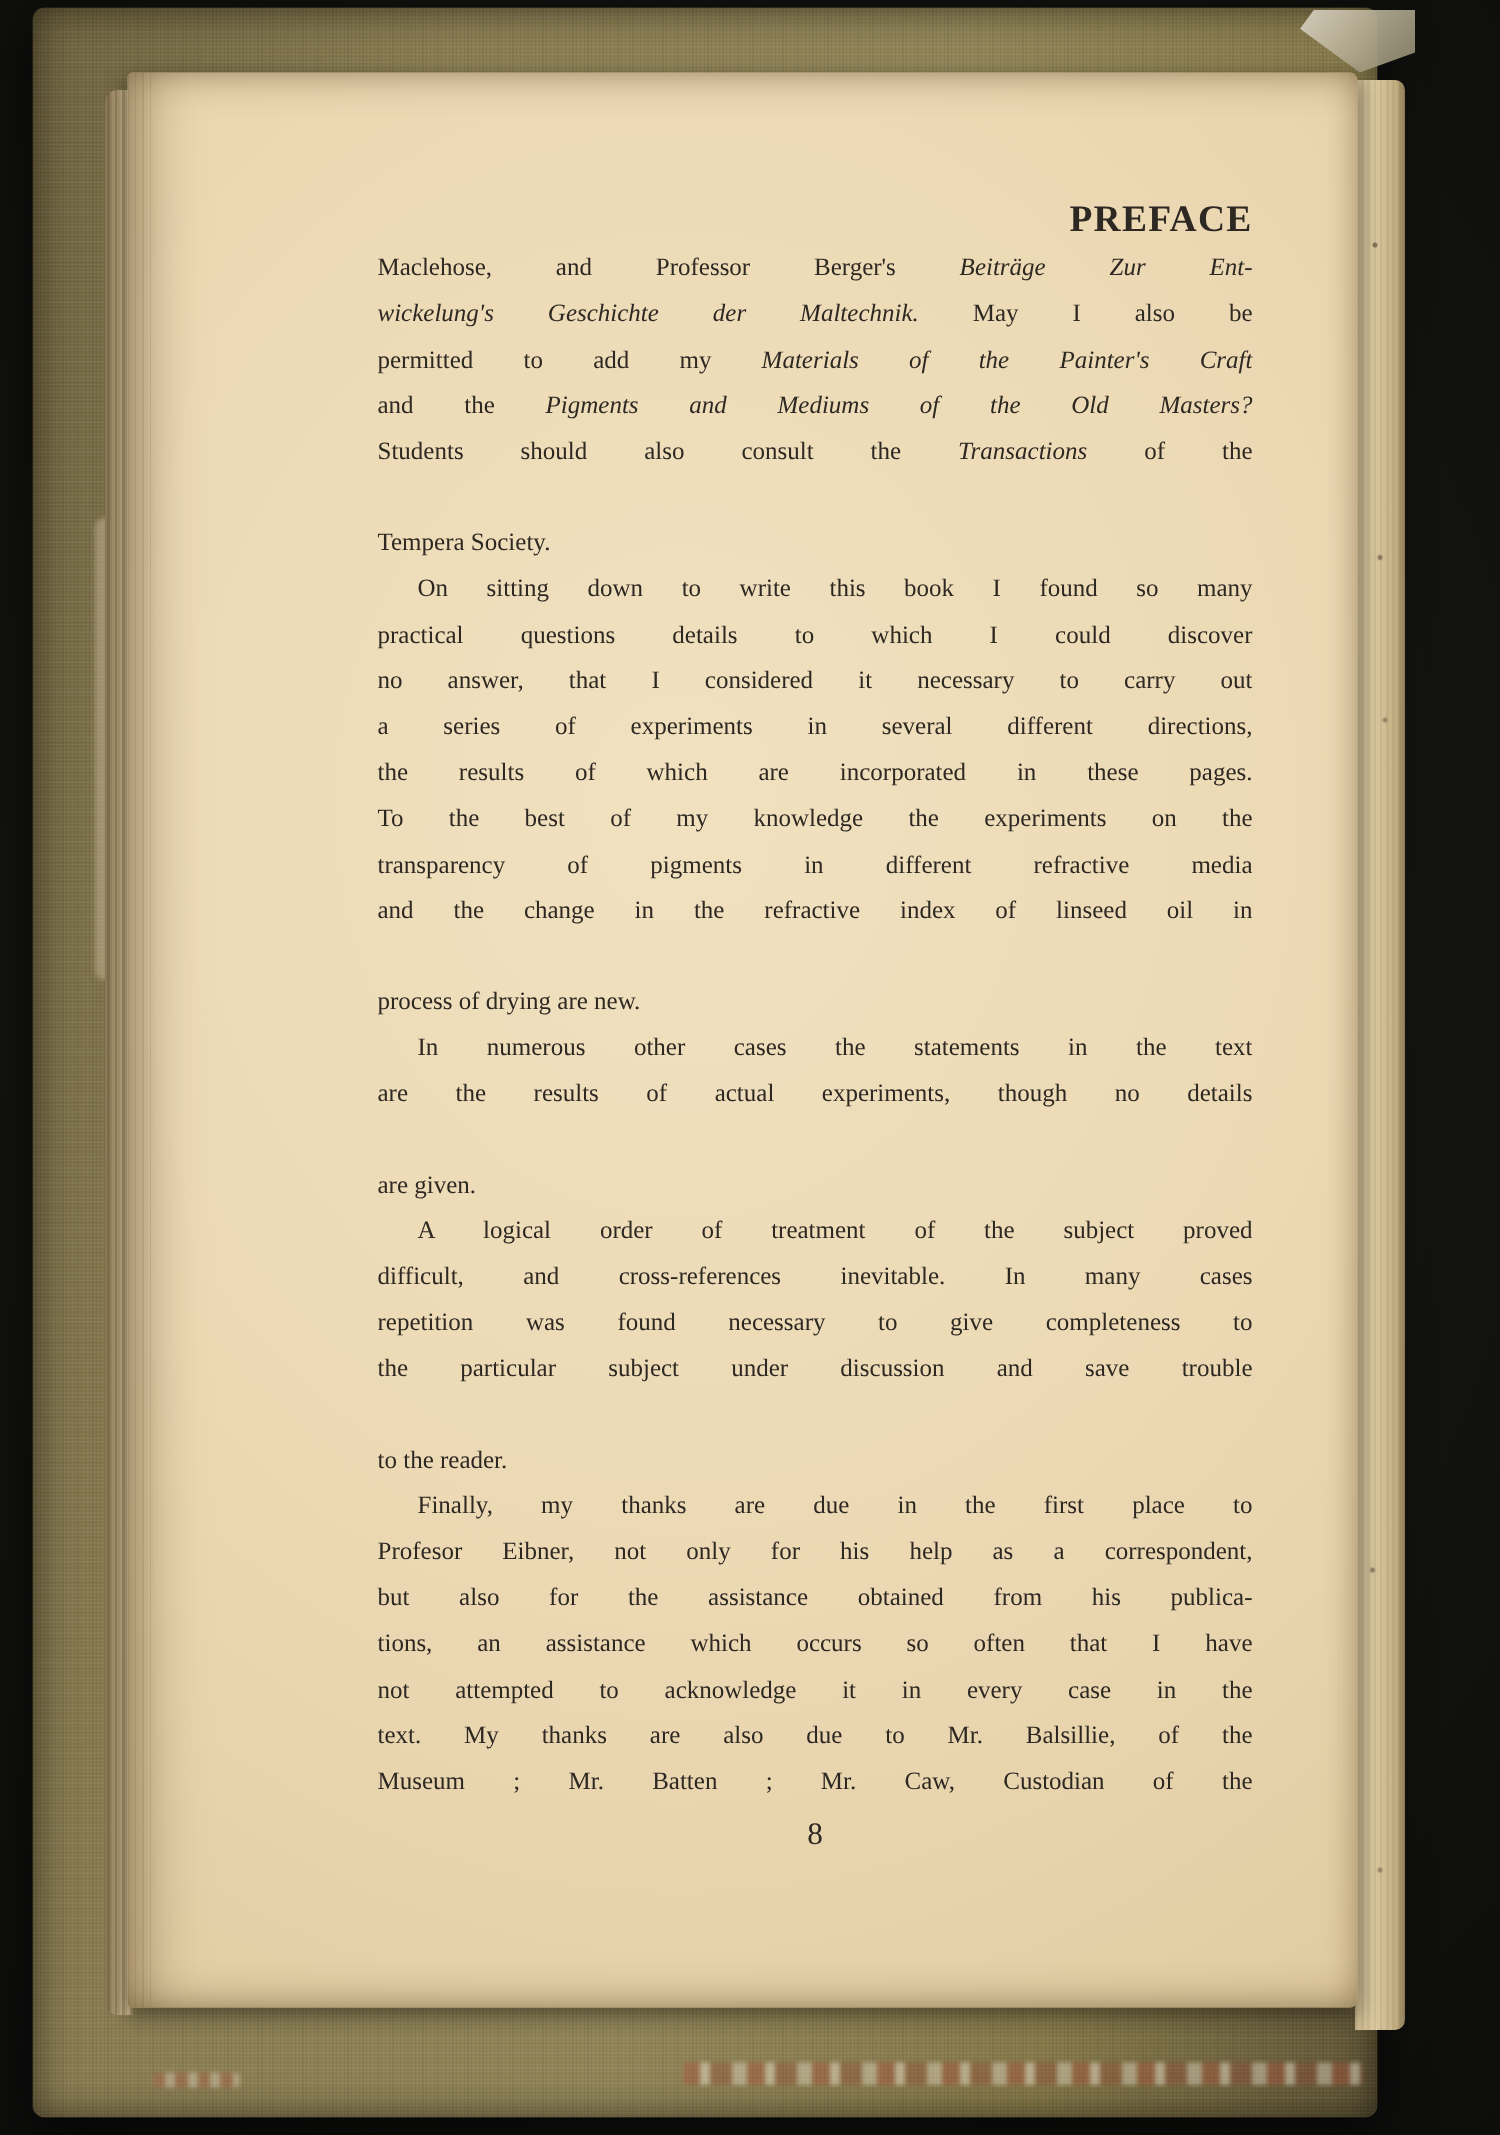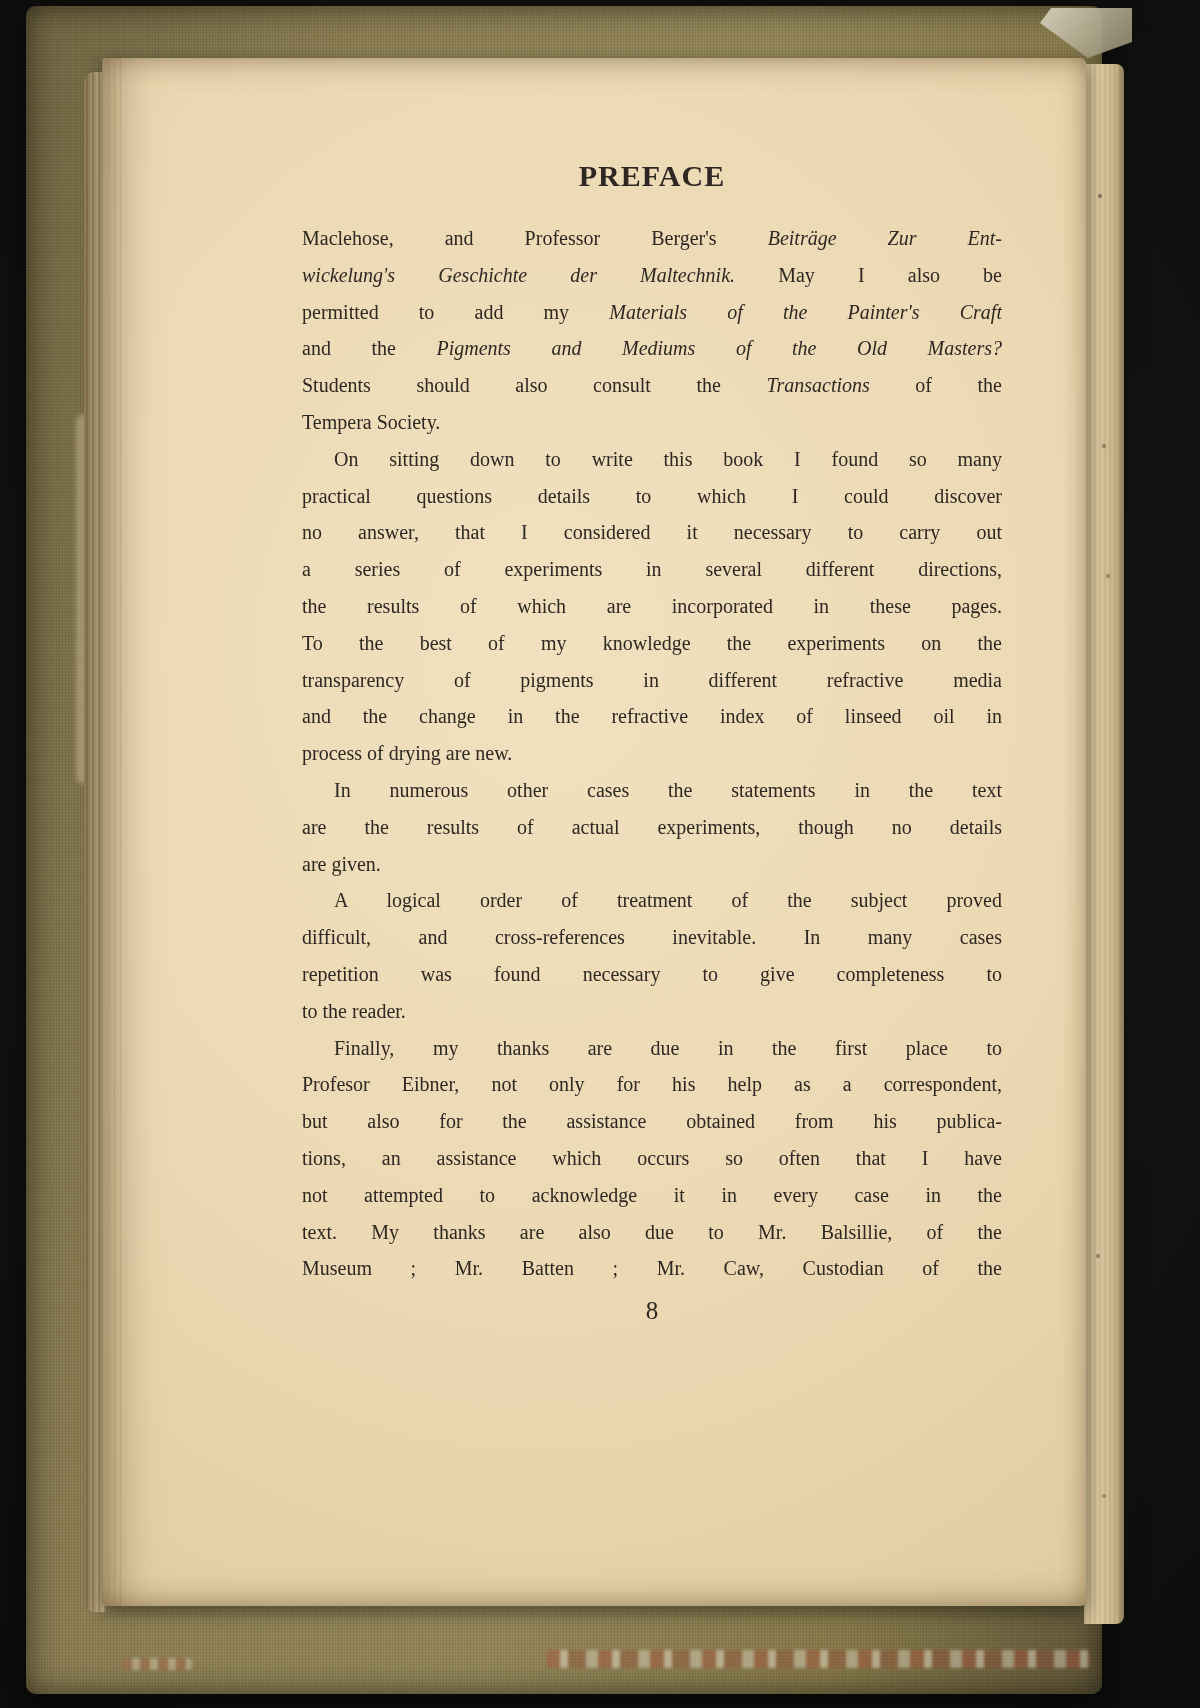--- a/index.html
+++ b/index.html
@@ -134,35 +134,35 @@
   
   .text-block {
     position: absolute;
     left: 200px; top: 98px;
     width: 700px;
     color: #2e2823;
   }
   .heading {
     height: 40px;
     line-height: 40px;
-    text-align: center;
+    text-align: right;
     font-size: 30px;
     font-weight: bold;
     letter-spacing: 1px;
-    margin-bottom: 24px;
+    margin-bottom: 0;
   }
   .line {
     font-size: 20px;
     line-height: 36.8px;
     height: 36.8px;
     overflow: hidden;
     text-align: justify;
     text-align-last: justify;
   }
-  .line.end { text-align-last: left; }
+  .line.end { text-align-last: left; margin-top: 36px; }
   .line.ind { text-indent: 32px; }
   .it { font-style: italic; }
   .page-num {
     margin-top: 10px;
     text-align: center;
     font-size: 25px;
   }
 </style>
 </head>
 <body>
@@ -205,20 +205,21 @@
             </div>
             <div>
               <div class="line ind"><span>In numerous other cases the statements in the text</span></div>
               <div class="line"><span>are the results of actual experiments, though no details</span></div>
               <div class="line end"><span>are given.</span></div>
             </div>
             <div>
               <div class="line ind"><span>A logical order of treatment of the subject proved</span></div>
               <div class="line"><span>difficult, and cross-references inevitable. In many cases</span></div>
               <div class="line"><span>repetition was found necessary to give completeness to</span></div>
+              <div class="line"><span>the particular subject under discussion and save trouble</span></div>
               <div class="line end"><span>to the reader.</span></div>
             </div>
             <div>
               <div class="line ind"><span>Finally, my thanks are due in the first place to</span></div>
               <div class="line"><span>Profesor Eibner, not only for his help as a correspondent,</span></div>
               <div class="line"><span>but also for the assistance obtained from his publica-</span></div>
               <div class="line"><span>tions, an assistance which occurs so often that I have</span></div>
               <div class="line"><span>not attempted to acknowledge it in every case in the</span></div>
               <div class="line"><span>text. My thanks are also due to Mr. Balsillie, of the</span></div>
               <div class="line"><span>Museum ; Mr. Batten ; Mr. Caw, Custodian of the</span></div>

